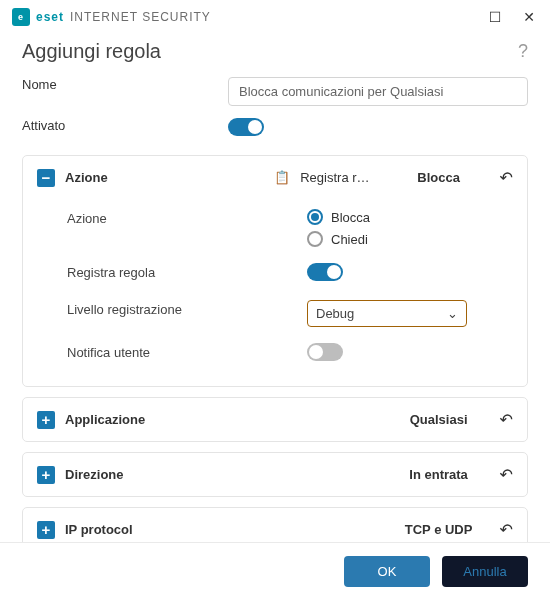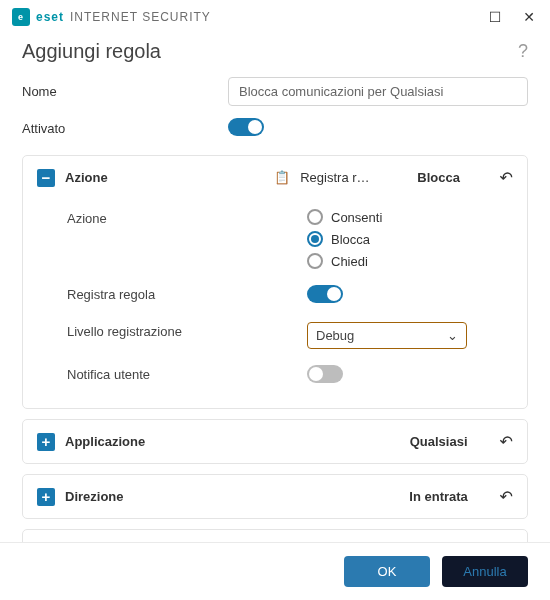--- a/index.html
+++ b/index.html
@@ -51,21 +51,20 @@
 .body {
   height: 474px;
   overflow-y: auto;
   padding: 0 22px 10px 22px;
 }
 .body::-webkit-scrollbar { width: 8px; }
 .body::-webkit-scrollbar-thumb { background: #c9c9c9; border-radius: 4px; }
 
 .form-row {
   display: flex;
-  align-items: center;
   padding: 6px 0;
 }
 .form-label { width: 206px; color: #333; }
 .form-ctrl { flex: 1; }
 .text-input {
   width: 100%;
   padding: 6px 10px;
   border: 1px solid #d4d4d4;
   border-radius: 4px;
   font-size: 13px;
@@ -217,24 +216,20 @@
         <span>Registra r…</span>
       </span>
       <span class="sec-value" style="margin-left:24px;">Blocca</span>
       <span class="undo">↶</span>
     </div>
     <div class="sec-body">
       <div class="srow">
         <div class="lbl">Azione</div>
         <div class="val">
           <div class="radios">
-            <div class="radio">
-              <span class="rcircle"></span>
-              <span>Consenti</span>
-            </div>
             <div class="radio">
               <span class="rcircle sel"></span>
               <span>Blocca</span>
             </div>
             <div class="radio">
               <span class="rcircle"></span>
               <span>Chiedi</span>
             </div>
           </div>
         </div>

